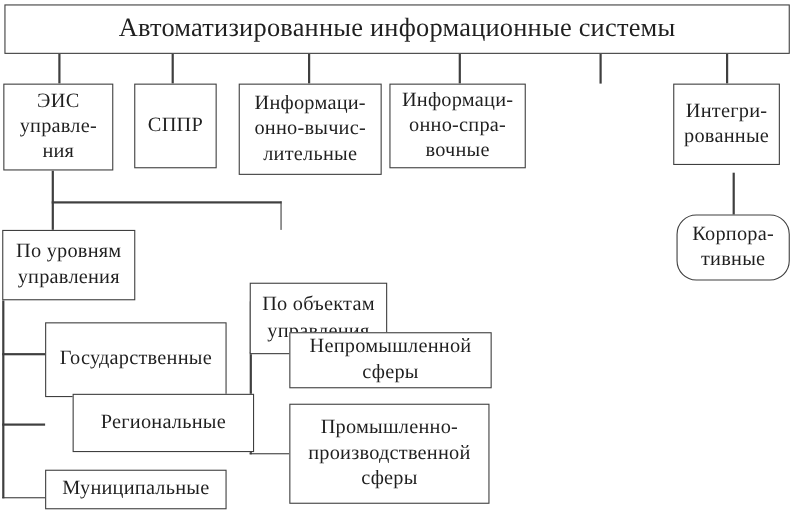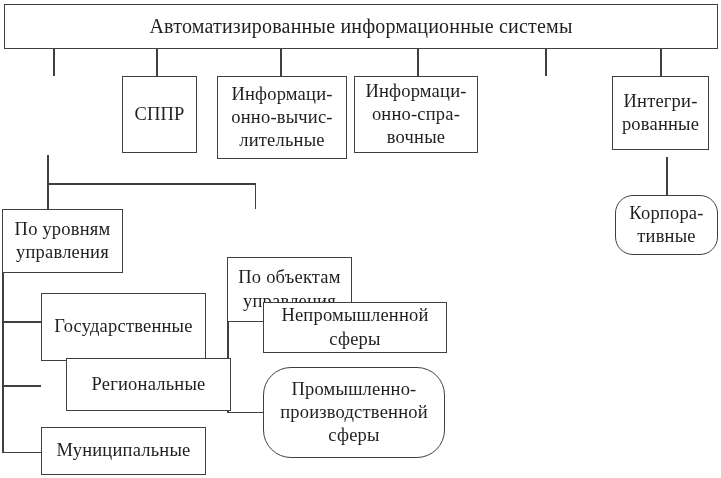--- a/index.html
+++ b/index.html
@@ -24,35 +24,35 @@
     display:flex;align-items:center;justify-content:center;
     text-align:center;
     white-space:pre-line;
     font-size:18.5px;
     line-height:1.26;
     letter-spacing:0.2px;
   }
   .v{position:absolute;width:1.5px;background:var(--line);}
   .h{position:absolute;height:1.5px;background:var(--line);}
 
-  #n-root{left:4px;top:4px;width:714px;height:45px;font-size:20px;}
+  #n-root{left:4px;top:4px;width:714px;height:45px;font-size:24px;}
   #n-eis{left:3px;top:76px;width:100px;height:79px;}
   #n-sppr{left:122px;top:76px;width:75px;height:77px;}
   #n-infocomp{left:217px;top:76px;width:130px;height:83px;}
   #n-inforef{left:354px;top:76px;width:124px;height:77px;}
   #n-isedu{left:496px;top:76px;width:104px;height:79px;}
   #n-integrated{left:612px;top:76px;width:97px;height:74px;}
   #n-bylevels{left:2px;top:209px;width:121px;height:64px;}
   #n-byobjects{left:227px;top:209px;width:125px;height:65px;margin-top:48px;}
   #n-corporate{left:615px;top:195px;width:103px;height:60px;border-radius:18px;}
   #n-state{left:41px;top:293px;width:165px;height:68px;}
   #n-regional{left:41px;top:358px;width:165px;height:53px;margin-left:25px;}
-  #n-municipal{left:41px;top:427px;width:165px;height:48px;}
+  #n-municipal{left:41px;top:427px;width:165px;height:36px;}
   #n-nonind{left:263px;top:302px;width:184px;height:51px;}
-  #n-ind{left:263px;top:367px;width:182px;height:91px;border-radius:28px;}
+  #n-ind{left:263px;top:367px;width:182px;height:91px;}
 
   
   #e-root-eis{left:53px;top:49px;height:27px;}
   #e-root-sppr{left:156px;top:49px;height:27px;}
   #e-root-infocomp{left:280px;top:49px;height:27px;}
   #e-root-inforef{left:417px;top:49px;height:27px;}
   #e-root-isedu{left:545px;top:49px;height:27px;}
   #e-root-integrated{left:660px;top:49px;height:27px;}
 
   
@@ -96,20 +96,23 @@
   <div class="h" id="e-left-b1"></div>
   <div class="h" id="e-left-b2"></div>
   <div class="h" id="e-left-b3"></div>
 
   <div class="v" id="e-right-spine"></div>
   <div class="h" id="e-right-b1"></div>
   <div class="h" id="e-right-b2"></div>
 
   <div class="node" id="n-root">Автоматизированные информационные системы</div>
 
+  <div class="node" id="n-eis">ЭИС
+управле-
+ния</div>
   <div class="node" id="n-sppr">СППР</div>
   <div class="node" id="n-infocomp">Информаци-
 онно-вычис-
 лительные</div>
   <div class="node" id="n-inforef">Информаци-
 онно-спра-
 вочные</div>
   <div class="node" id="n-integrated">Интегри-
 рованные</div>
 

